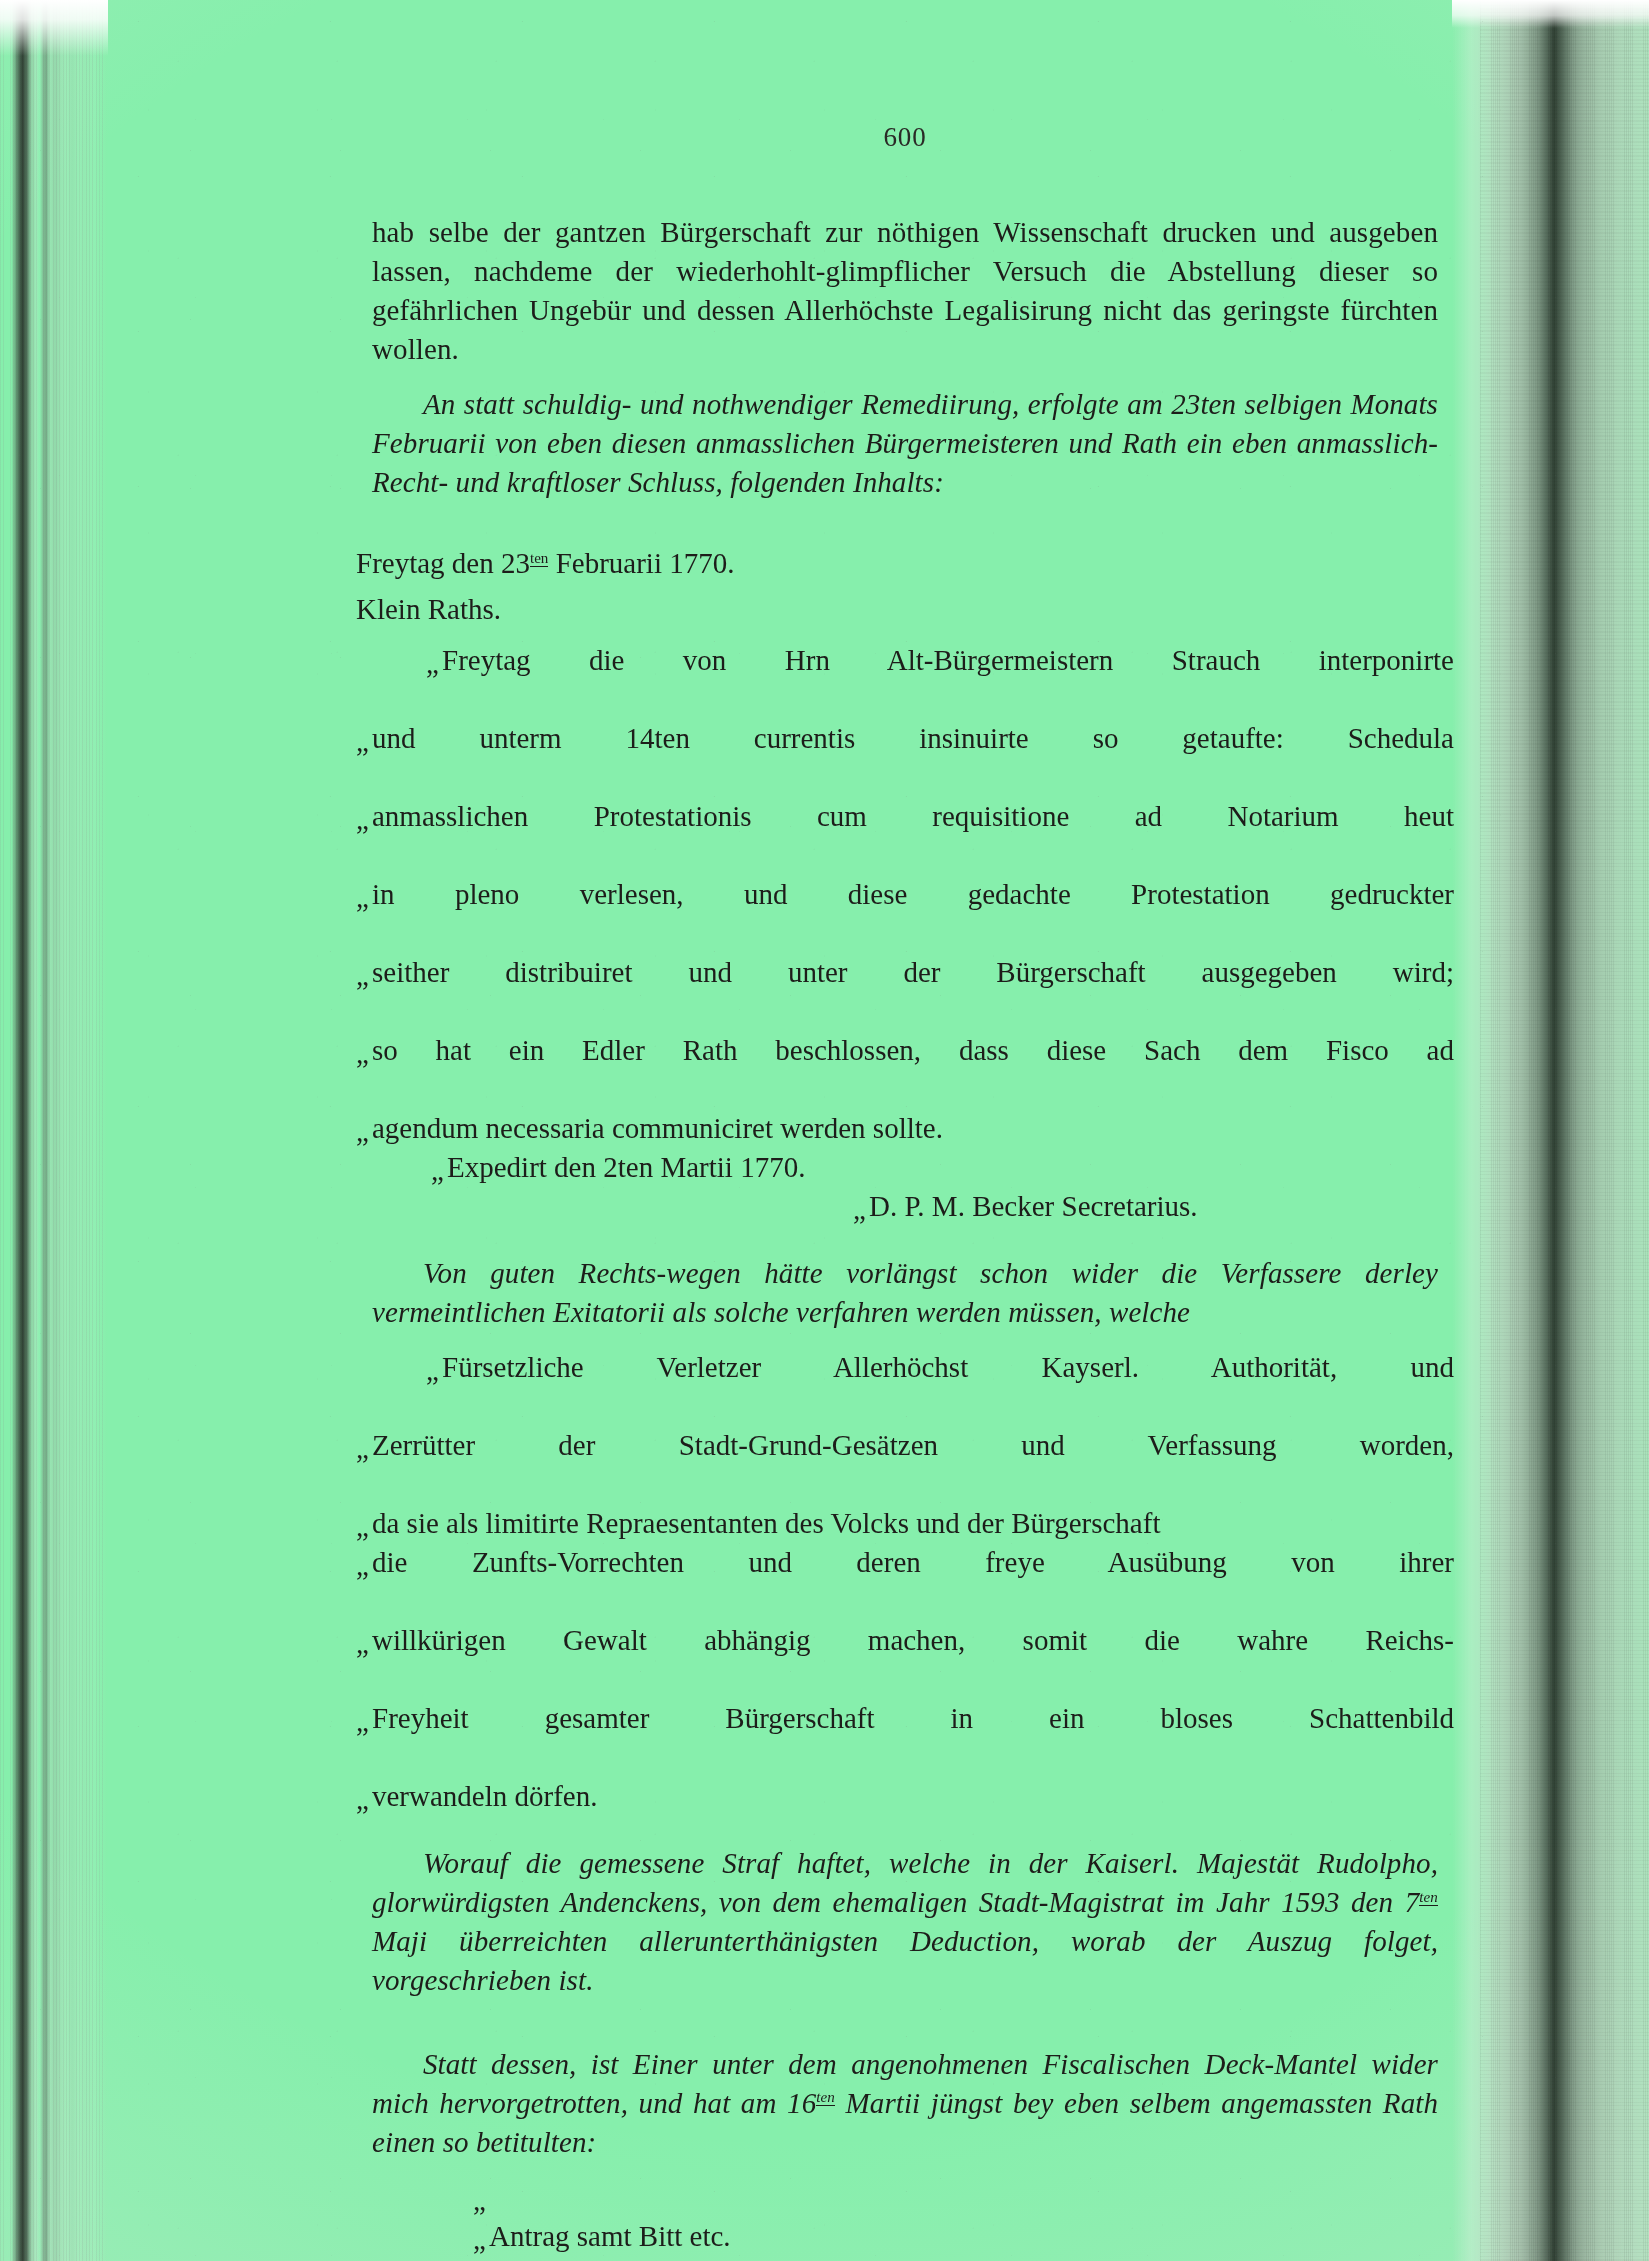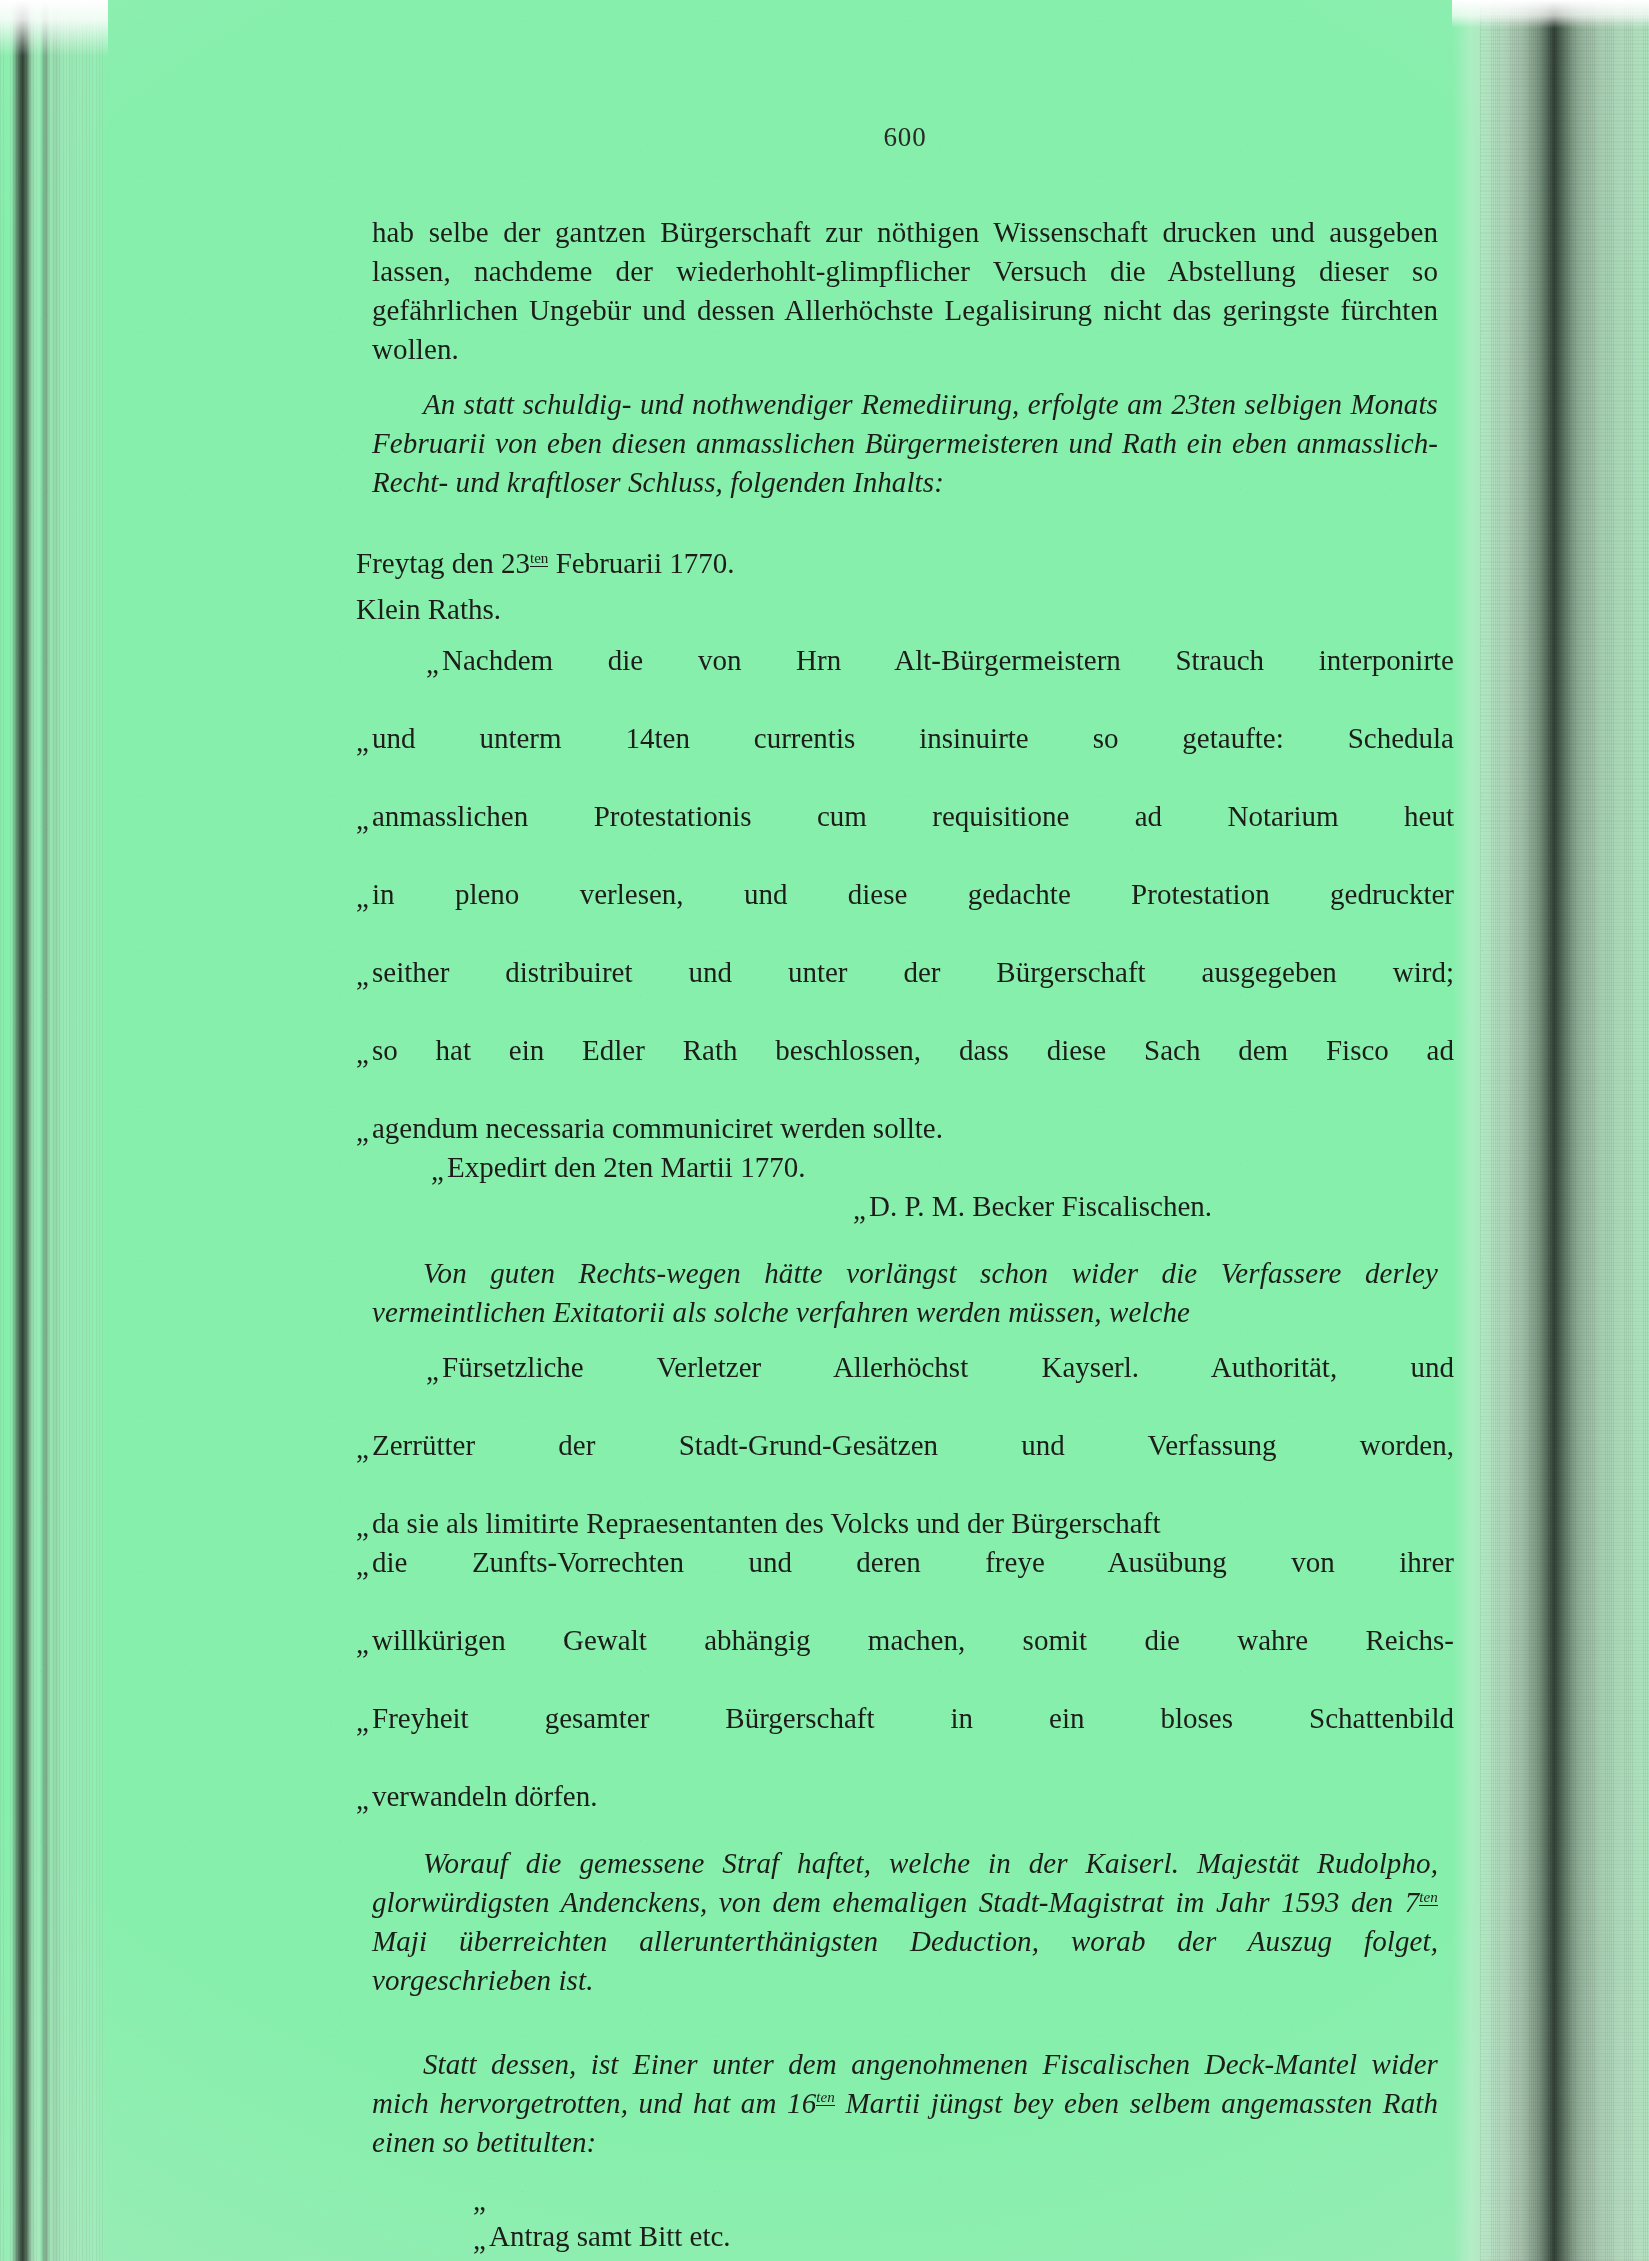--- a/index.html
+++ b/index.html
@@ -267,21 +267,21 @@
 
     <div class="gap-sm"></div>
 
     <div class="centered"><span>Freytag den 23</span><sup class="ord">ten</sup><span> Februarii 1770.</span></div>
 
     <div class="centered sub">Klein Raths.</div>
 
     <div class="quote-block">
       <div class="quote-line lead justify">
           <span class="qmark">„</span>
-          <span class="qtext">Nachdem die von Hrn Alt-Bürgermeistern Strauch interponirte</span>
+          <span class="qtext">Freytag die von Hrn Alt-Bürgermeistern Strauch interponirte</span>
         </div>
       <div class="quote-line justify">
           <span class="qmark">„</span>
           <span class="qtext">und unterm 14ten currentis insinuirte so getaufte: Schedula</span>
         </div>
       <div class="quote-line justify">
           <span class="qmark">„</span>
           <span class="qtext">anmasslichen Protestationis cum requisitione ad Notarium heut</span>
         </div>
       <div class="quote-line justify">
@@ -299,21 +299,21 @@
       <div class="quote-line">
           <span class="qmark">„</span>
           <span class="qtext">agendum necessaria communiciret werden sollte.</span>
         </div>
       <div class="quote-line lead2">
           <span class="qmark">„</span>
           <span class="qtext">Expedirt den 2ten Martii 1770.</span>
         </div>
       <div class="quote-line sig">
           <span class="qmark">„</span>
-          <span class="qtext">D. P. M. Becker Fiscalischen.</span>
+          <span class="qtext">D. P. M. Becker Secretarius.</span>
         </div>
     </div>
 
     <div class="gap-sm"></div>
 
     <p class="para indent">Von guten Rechts-wegen hätte vorlängst schon wider die Verfassere derley vermeintlichen Exitatorii als solche verfahren werden müssen, welche</p>
 
     <div class="quote-block">
       <div class="quote-line lead justify">
           <span class="qmark">„</span>

